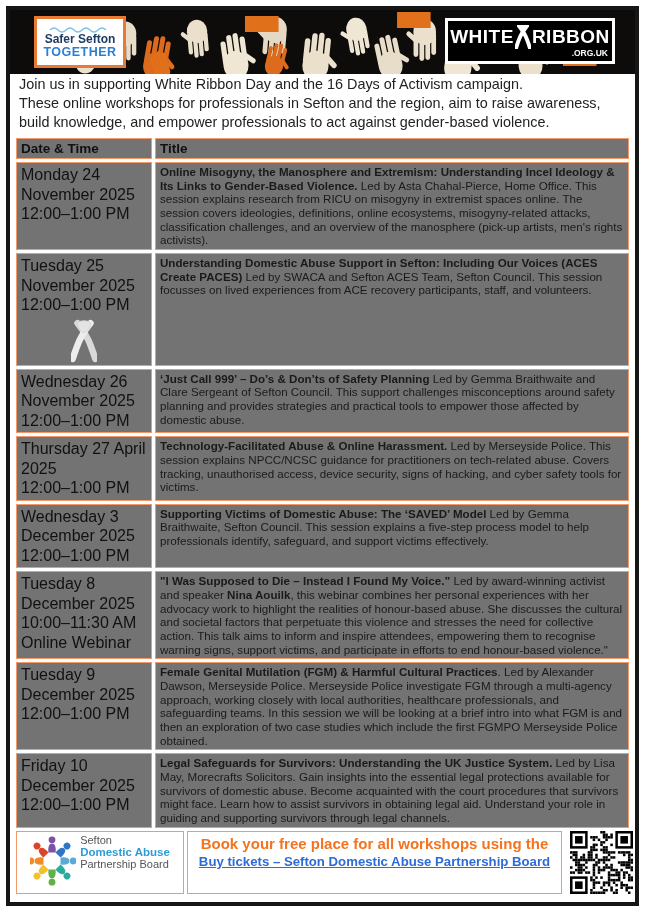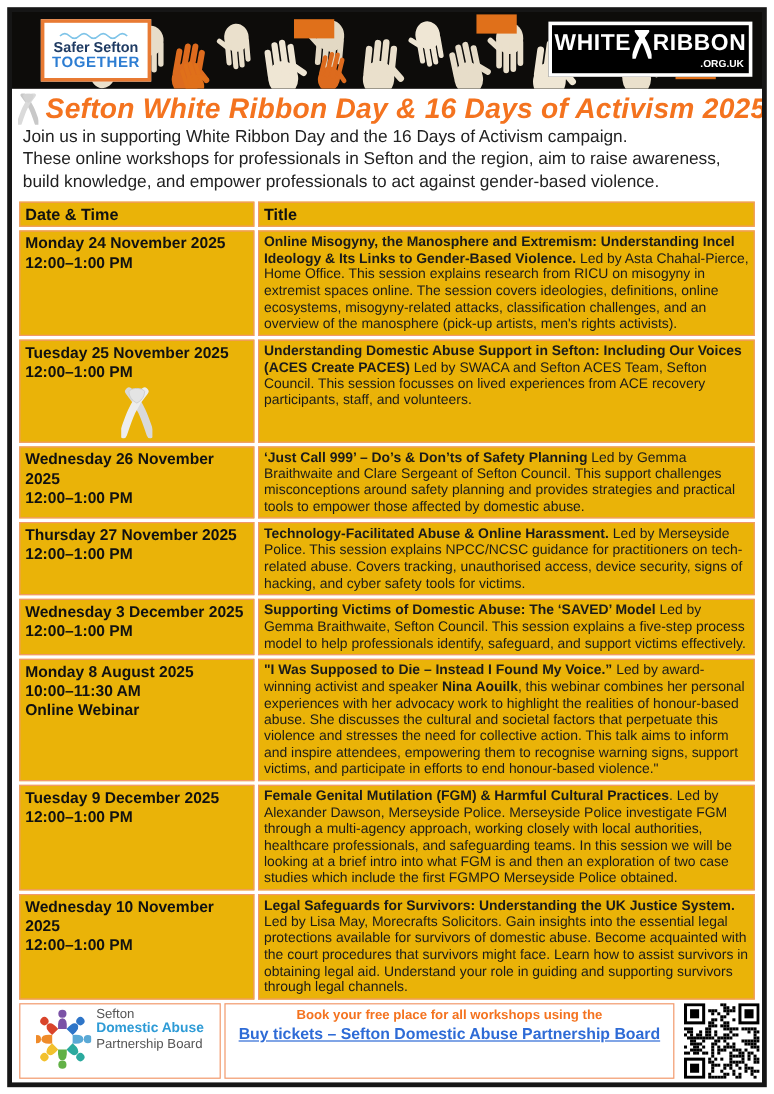--- a/index.html
+++ b/index.html
@@ -19,61 +19,61 @@
   .hands-svg { position:absolute; inset:0; width:100%; height:100%; }
   .logo-left {
     position:absolute; left:24px; top:6px; width:92px; height:52px; background:#fff;
     border:3px solid #E87A33; display:flex; flex-direction:column; align-items:center;
     justify-content:center; z-index:2; line-height:1.05;
   }
   .logo-left .squig { width:64px; height:8px; }
   .logo-left .l1 { color:#1F3B63; font-weight:700; font-size:12px; }
   .logo-left .l2 { color:#2D7DD2; font-weight:700; font-size:12.5px; letter-spacing:.5px; }
   .logo-right {
-    position:absolute; right:8px; top:8px; width:170px; height:46px; background:#000;
+    position:absolute; right:20px; top:8px; width:170px; height:46px; background:#000;
     border:3px solid #fff; z-index:2; display:flex; align-items:center; justify-content:center;
     flex-wrap:wrap; padding:2px 4px; position:absolute;
   }
   .logo-right .wr-row { display:flex; align-items:center; gap:1px; }
   .logo-right .w { color:#fff; font-weight:700; font-size:19px; letter-spacing:.5px; }
   .logo-right .suffix { display:block; width:100%; text-align:right; color:#fff; font-weight:700; font-size:8.5px; margin-top:-4px; }
   
   .title-row { display:flex; align-items:center; gap:6px; margin:3px 2px 0 2px; }
   .title-ribbon { flex:0 0 auto; }
   h1.page-title {
     flex:1; text-align:center; color:var(--accent-orange); font-size:23.5px; font-weight:700;
     font-style:italic; white-space:nowrap; letter-spacing:.2px;
   }
   .intro { text-align:left; color:#222; font-size:14.4px; line-height:1.32; margin:1px 6px 3px 6px; }
   
   table.sched {
     width:100%; border-collapse:separate; border-spacing:3px; margin:0;
   }
   table.sched th, table.sched td {
     border:1.6px solid var(--border-orange); vertical-align:top; text-align:left;
-    padding:2px 4px; background:#eab308;
+    padding:2px 4px; background:#737373;
   }
   th.col-h { font-size:13.5px; font-weight:700; color:#111; padding:3px 4px; }
-  td.date-cell { width:196px; font-weight:700; font-size:13px; line-height:1.22; color:#111; }
+  td.date-cell { width:136px; font-weight:400; font-size:16px; line-height:1.22; color:#111; }
   td.title-cell { font-size:11.6px; line-height:1.18; color:#1a1a1a; }
   td.title-cell .seg-bold { font-weight:700; }
   .cell-ribbon { display:block; margin:4px auto 0 auto; }
   
   .footer-row { display:flex; gap:3px; margin:0 3px 3px 3px; align-items:stretch; }
   .footer-logo-cell {
     flex:0 0 168px; border:1.6px solid var(--border-orange); display:flex; align-items:flex-start;
     justify-content:center; gap:4px; padding:2px; background:#fff;
   }
   .pb-text { line-height:1.1; font-size:11px; color:#555; }
   .pb-text .pb2 { color:var(--logo-blue); font-weight:700; font-size:11.5px; }
   .footer-cta-cell {
     flex:1 1 auto; border:1.6px solid var(--border-orange); padding:3px 4px 2px 4px;
     text-align:center; background:#fff;
   }
-  .cta-line { color:var(--accent-orange); font-weight:700; font-size:11px; line-height:1.15; }
+  .cta-line { color:var(--accent-orange); font-weight:700; font-size:15px; line-height:1.15; }
   .buy-link { display:inline-block; margin-top:0; color:var(--link-blue); font-weight:700;
     font-size:13.2px; text-decoration:underline; cursor:pointer; }
   .footer-qr-cell { flex:0 0 64px; display:flex; align-items:center; justify-content:flex-end; }
   .qr-svg { width:63px; height:63px; margin-right:-4px; }
 </style>
 </head>
 <body>
 
 <div class="page">
   <div class="frame">
@@ -126,28 +126,20 @@
             <path d="M4 1 C10 8 12 14 15 23" stroke="#fff" stroke-width="4" fill="none" stroke-linecap="round"></path>
             <path d="M12 1 C6 8 4 14 1 23" stroke="#fff" stroke-width="4" fill="none" stroke-linecap="round"></path>
             <path d="M4 1 C5 -1 11 -1 12 1 C12 4 10 6 8 7 C6 6 4 4 4 1 Z" fill="#fff"></path>
           </svg>
           <span class="w">RIBBON</span>
         </span>
         <span class="suffix">.ORG.UK</span>
       </div>
     </div>
 
-    <div class="title-row">
-      <svg class="title-ribbon" width="17" height="26" viewBox="0 0 16 24">
-        <path d="M4 1 C10 8 12 14 15 23" stroke="#C8C8C8" stroke-width="4" fill="none" stroke-linecap="round"></path>
-        <path d="M12 1 C6 8 4 14 1 23" stroke="#DADADA" stroke-width="4" fill="none" stroke-linecap="round"></path>
-        <path d="M4 1 C5 -1 11 -1 12 1 C12 4 10 6 8 7 C6 6 4 4 4 1 Z" fill="#D3D3D3"></path>
-      </svg>
-      <h1 class="page-title">Sefton White Ribbon Day &amp; 16 Days of Activism 2025</h1>
-    </div>
 
     <div class="intro">
       <div>Join us in supporting White Ribbon Day and the 16 Days of Activism campaign.</div>
       <div>These online workshops for professionals in Sefton and the region, aim to raise awareness, build knowledge, and empower professionals to act against gender-based violence.</div>
     </div>
 
     <table class="sched">
       <thead>
         <tr>
           <th class="col-h">Date &amp; Time</th>
@@ -185,62 +177,62 @@
               <div>Wednesday 26 November 2025</div>
               <div>12:00–1:00 PM</div>
             </td>
         <td class="title-cell">
           <span><span class="seg-bold">‘Just Call 999’ – Do’s &amp; Don’ts of Safety Planning</span><span> Led by Gemma Braithwaite and Clare Sergeant of Sefton Council. This support challenges misconceptions around safety planning and provides strategies and practical tools to empower those affected by domestic abuse.</span></span>
         </td>
       </tr>
 
       <tr>
         <td class="date-cell">
-              <div>Thursday 27 November 2025</div>
+              <div>Thursday 27 April 2025</div>
               <div>12:00–1:00 PM</div>
             </td>
         <td class="title-cell">
           <span><span class="seg-bold">Technology-Facilitated Abuse &amp; Online Harassment.</span><span> Led by Merseyside Police. This session explains NPCC/NCSC guidance for practitioners on tech-related abuse. Covers tracking, unauthorised access, device security, signs of hacking, and cyber safety tools for victims.</span></span>
         </td>
       </tr>
 
       <tr>
         <td class="date-cell">
               <div>Wednesday 3 December 2025</div>
               <div>12:00–1:00 PM</div>
             </td>
         <td class="title-cell">
           <span><span class="seg-bold">Supporting Victims of Domestic Abuse: The ‘SAVED’ Model</span><span> Led by Gemma Braithwaite, Sefton Council. This session explains a five-step process model to help professionals identify, safeguard, and support victims effectively.</span></span>
         </td>
       </tr>
 
       <tr>
         <td class="date-cell">
-              <div>Monday 8 August 2025</div>
+              <div>Tuesday 8 December 2025</div>
               <div>10:00–11:30 AM</div>
               <div>Online Webinar</div>
             </td>
         <td class="title-cell">
           <span><span class="seg-bold">"I Was Supposed to Die – Instead I Found My Voice.”</span><span> Led by award-winning activist and speaker </span><span class="seg-bold">Nina Aouilk</span><span>, this webinar combines her personal experiences with her advocacy work to highlight the realities of honour-based abuse. She discusses the cultural and societal factors that perpetuate this violence and stresses the need for collective action. This talk aims to inform and inspire attendees, empowering them to recognise warning signs, support victims, and participate in efforts to end honour-based violence."</span></span>
         </td>
       </tr>
 
       <tr>
         <td class="date-cell">
               <div>Tuesday 9 December 2025</div>
               <div>12:00–1:00 PM</div>
             </td>
         <td class="title-cell">
           <span><span class="seg-bold">Female Genital Mutilation (FGM) &amp; Harmful Cultural Practices</span><span>. Led by Alexander Dawson, Merseyside Police. Merseyside Police investigate FGM through a multi-agency approach, working closely with local authorities, healthcare professionals, and safeguarding teams. In this session we will be looking at a brief intro into what FGM is and then an exploration of two case studies which include the first FGMPO Merseyside Police obtained.</span></span>
         </td>
       </tr>
 
       <tr>
         <td class="date-cell">
-              <div>Wednesday 10 November 2025</div>
+              <div>Friday 10 December 2025</div>
               <div>12:00–1:00 PM</div>
             </td>
         <td class="title-cell">
           <span><span class="seg-bold">Legal Safeguards for Survivors: Understanding the UK Justice System.</span><span> Led by Lisa May, Morecrafts Solicitors. Gain insights into the essential legal protections available for survivors of domestic abuse. Become acquainted with the court procedures that survivors might face. Learn how to assist survivors in obtaining legal aid. Understand your role in guiding and supporting survivors through legal channels.</span></span>
         </td>
       </tr>
     </tbody>
     </table>
 
     <div class="footer-row">

